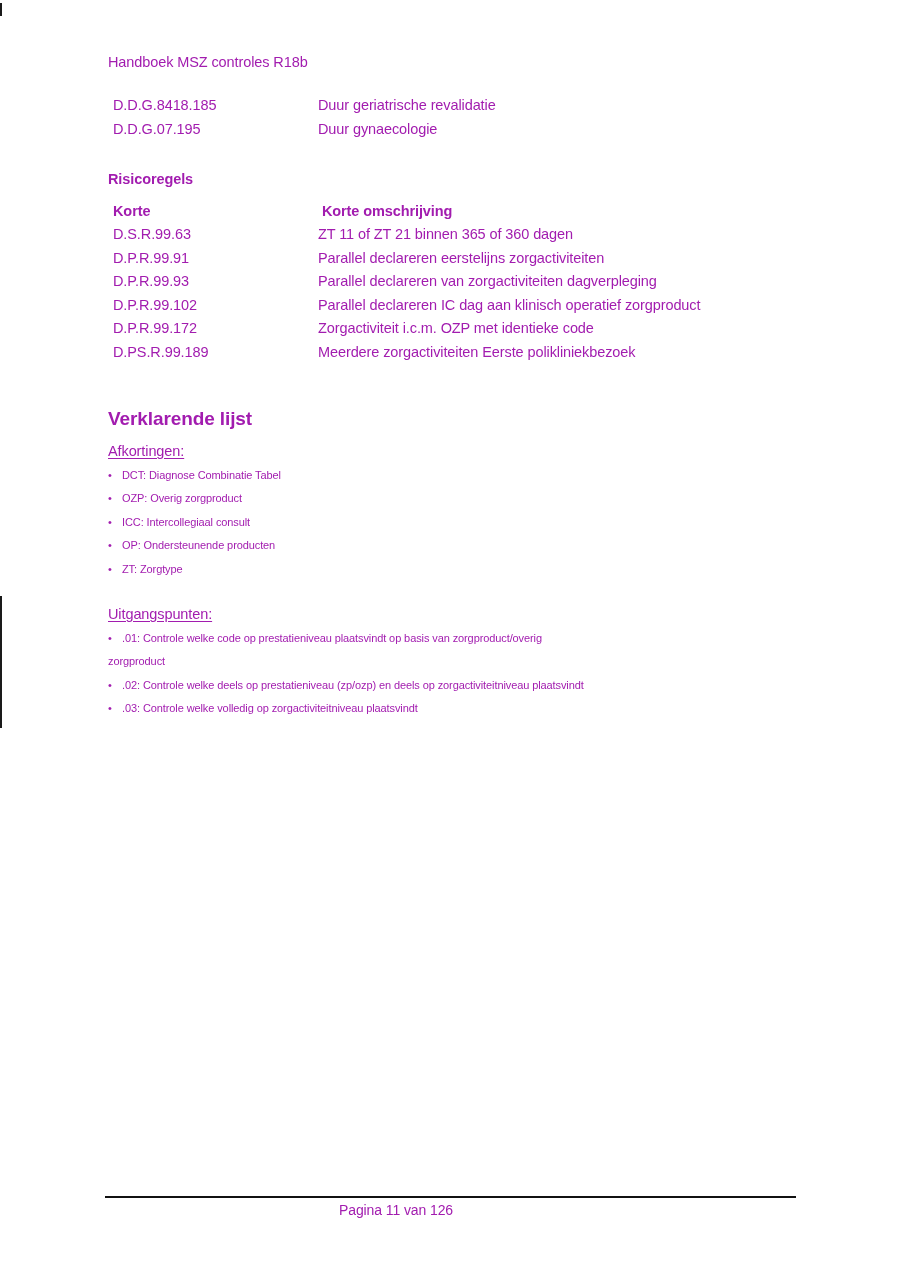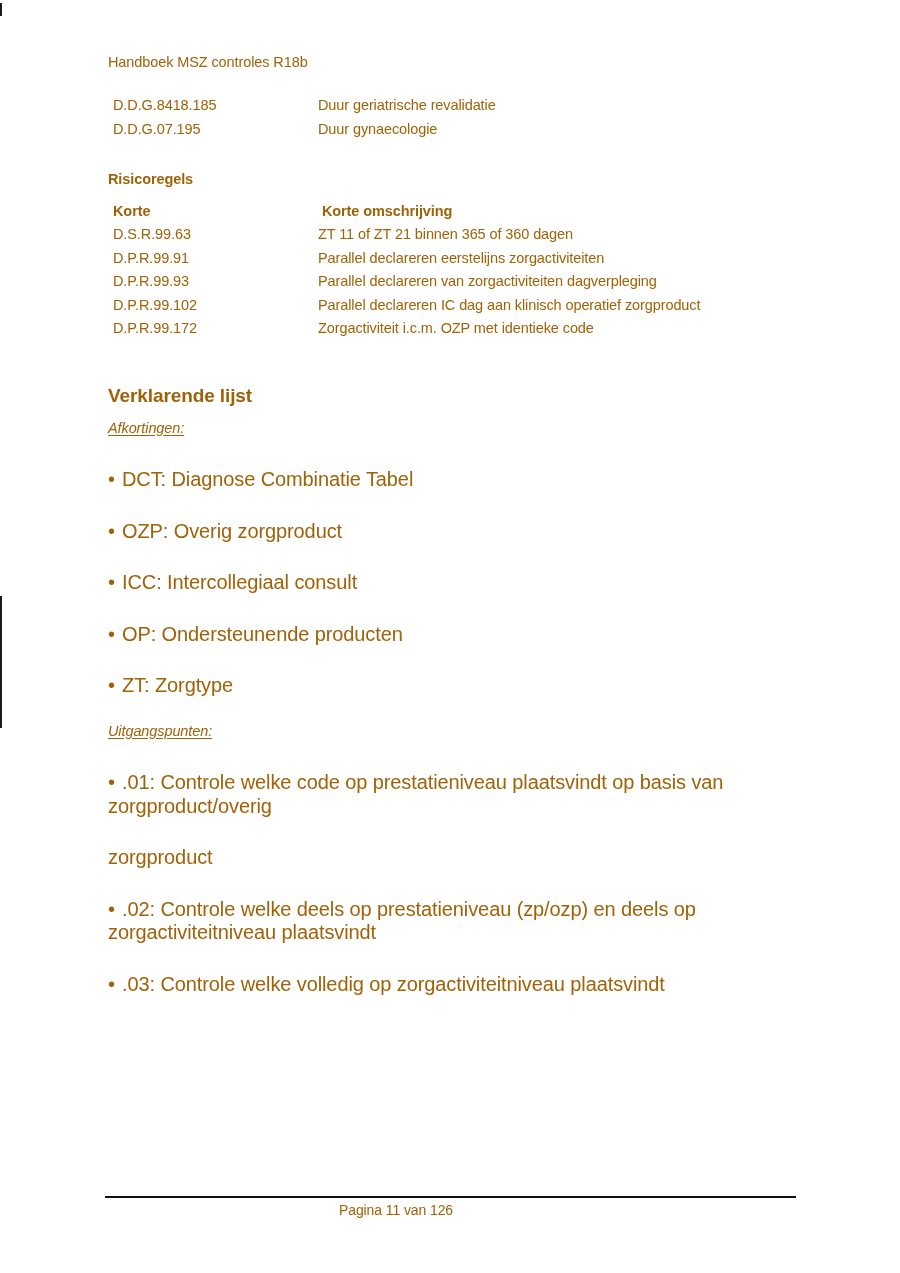--- a/index.html
+++ b/index.html
@@ -6,21 +6,21 @@
     margin: 0;
     padding: 0;
     background: #ffffff;
   }
   .page {
     position: relative;
     width: 900px;
     height: 1273px;
     background: #ffffff;
     font-family: "Liberation Sans", "DejaVu Sans", sans-serif;
-    color: #a16207;
+    color: #a21caf;
     overflow: hidden;
   }
   .content {
     position: absolute;
     left: 108px;
     top: 0;
     width: 690px;
   }
   .doc-header {
     margin-top: 51px;
@@ -57,29 +57,27 @@
     font-weight: bold;
     line-height: 26px;
     letter-spacing: -0.1px;
   }
   .sub-heading {
     font-size: 14.5px;
     line-height: 23.5px;
     text-decoration: underline;
     text-underline-offset: 2px;
     letter-spacing: -0.1px;
-    font-style: italic;
   }
   .sub-heading.abbrev { margin-top: 8px; }
   .sub-heading.principles { margin-top: 22px; }
   .bullet-line {
-    font-size: 20px;
+    font-size: 11px;
     line-height: 23.5px;
     letter-spacing: -0.1px;
-    margin-top: 28px;
   }
   .bullet-glyph {
     display: inline-block;
     width: 14px;
   }
   .footer-rule {
     position: absolute;
     left: 105px;
     top: 1196px;
     width: 691px;
@@ -128,20 +126,21 @@
       <div class="trow">
         <span class="code-cell bold">Korte</span>
         <span class="desc-cell bold">Korte omschrijving</span>
       </div>
       <div id="risk-rows">
           <div class="trow"><span class="code-cell">D.S.R.99.63</span><span class="desc-cell">ZT 11 of ZT 21 binnen 365 of 360 dagen</span></div>
           <div class="trow"><span class="code-cell">D.P.R.99.91</span><span class="desc-cell">Parallel declareren eerstelijns zorgactiviteiten</span></div>
           <div class="trow"><span class="code-cell">D.P.R.99.93</span><span class="desc-cell">Parallel declareren van zorgactiviteiten dagverpleging</span></div>
           <div class="trow"><span class="code-cell">D.P.R.99.102</span><span class="desc-cell">Parallel declareren IC dag aan klinisch operatief zorgproduct</span></div>
           <div class="trow"><span class="code-cell">D.P.R.99.172</span><span class="desc-cell">Zorgactiviteit i.c.m. OZP met identieke code</span></div>
+          <div class="trow"><span class="code-cell">D.PS.R.99.189</span><span class="desc-cell">Meerdere zorgactiviteiten Eerste polikliniekbezoek</span></div>
         </div>
     </div>
 
     <div class="glossary-heading">Verklarende lijst</div>
 
     <div class="sub-heading abbrev">Afkortingen:</div>
 
     <div id="abbrev-list">
         <div class="bullet-line"><span class="bullet-glyph">•</span><span>DCT: Diagnose Combinatie Tabel</span></div>
         <div class="bullet-line"><span class="bullet-glyph">•</span><span>OZP: Overig zorgproduct</span></div>

